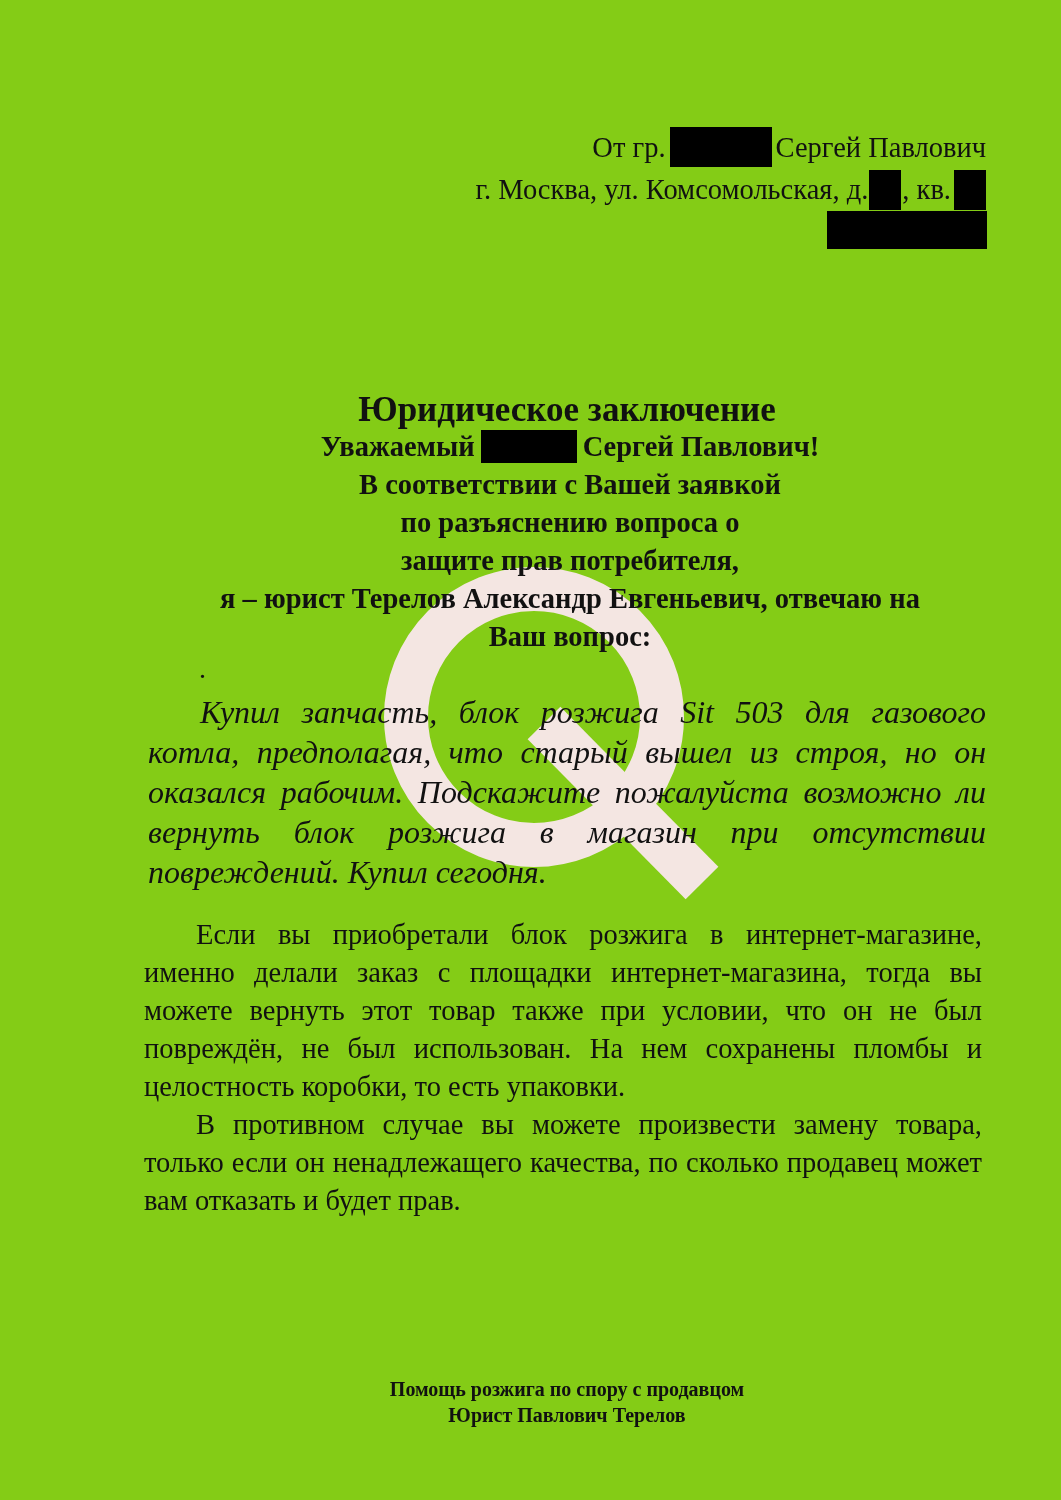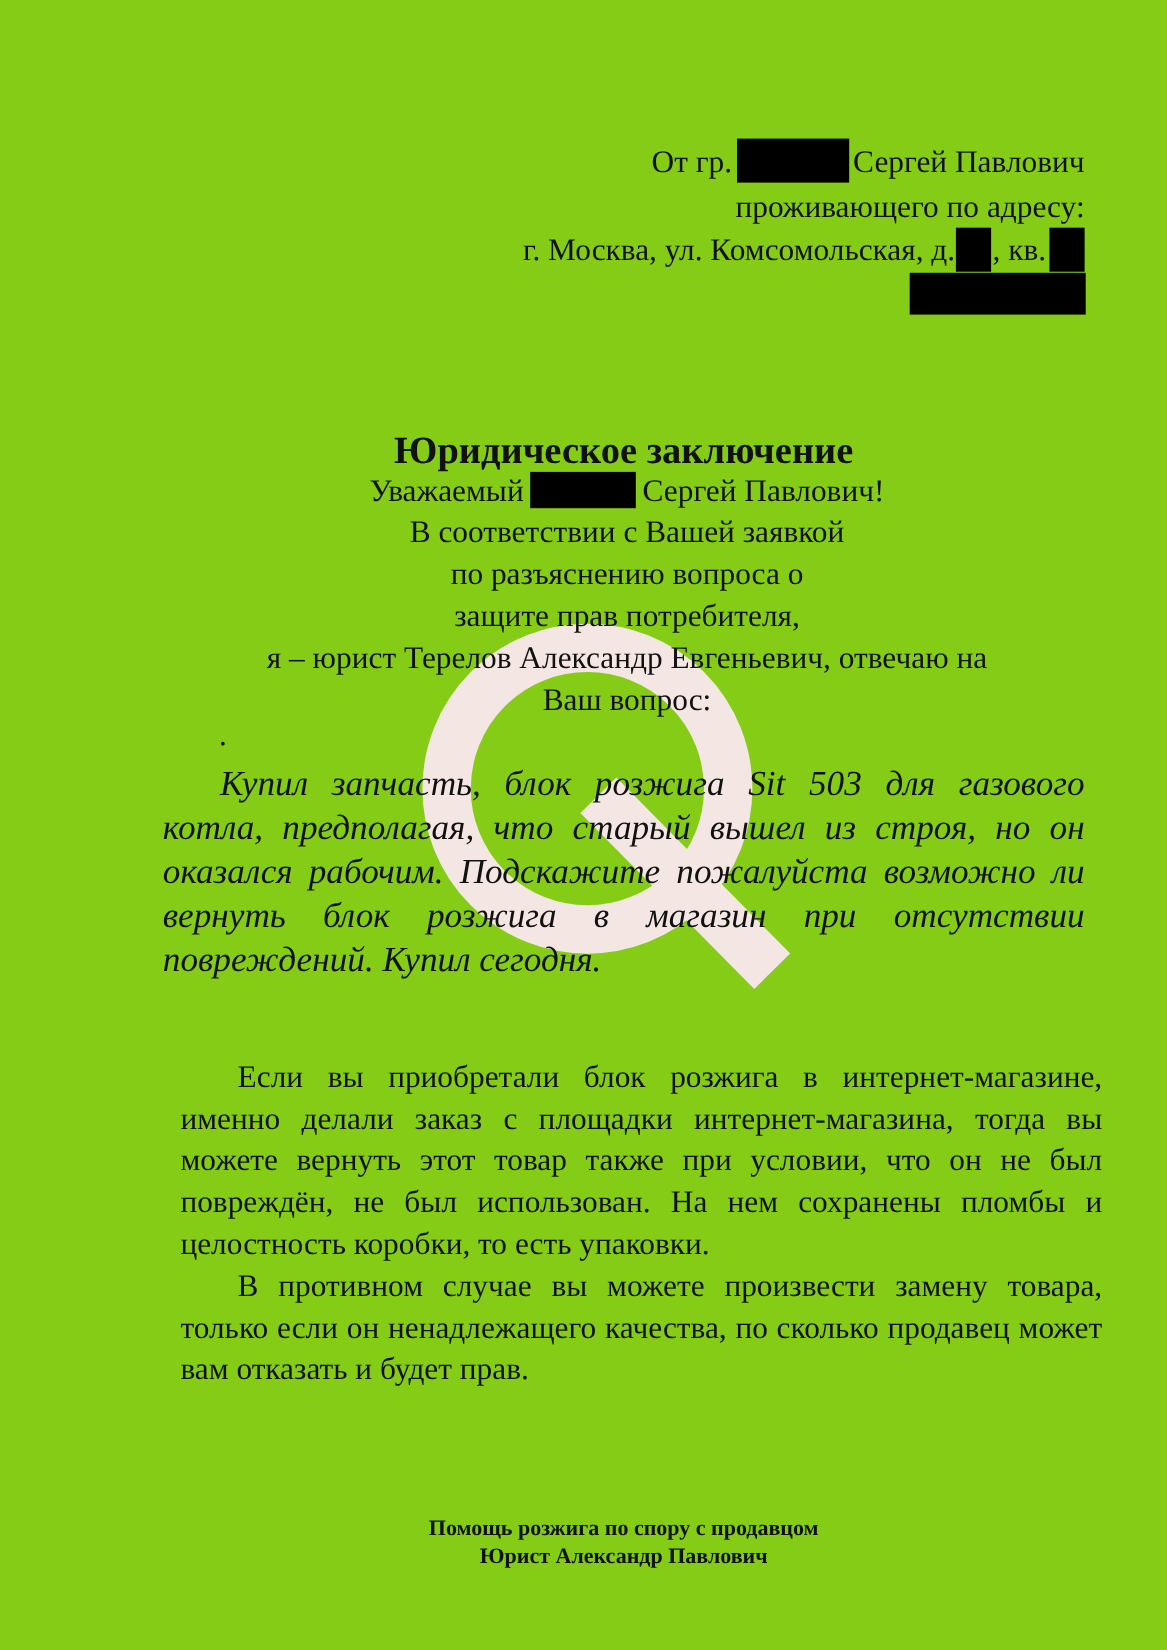--- a/index.html
+++ b/index.html
@@ -89,21 +89,21 @@
   
   .intro {
     position: absolute;
     left: 120px;
     top: 428px;
     width: 900px;
     text-align: center;
     font-size: 28.5px;
     line-height: 38px;
   }
-  .intro div { white-space: nowrap; }
+  .intro div { white-space: nowrap; font-weight: bold; }
 
   
   .stray-dot {
     position: absolute;
     left: 199px;
     top: 655px;
     font-size: 28px;
     line-height: 28px;
   }
 
@@ -117,27 +117,26 @@
     line-height: 40px;
     font-style: italic;
     text-align: justify;
     text-indent: 52px;
     hyphens: none;
   }
 
   
   .answer {
     position: absolute;
-    left: 164px;
+    left: 144px;
     top: 916px;
     width: 838px;
     font-size: 28.5px;
     line-height: 38px;
     text-align: justify;
-    margin-top: 45px;
   }
   .answer p {
     margin: 0;
     text-indent: 52px;
   }
 
   
   .footer {
     position: absolute;
     left: 148px;
@@ -164,21 +163,20 @@
       </g>
     </svg>
   </div>
 
   <div class="content">
 
     <div class="header-block">
       <div class="header-line">
         <span>От гр.</span><span class="redact r-name-top"></span><span>Сергей Павлович</span>
       </div>
-      <div class="header-line">проживающего по адресу:</div>
       <div class="header-line">
         <span>г. Москва, ул. Комсомольская, д.</span><span class="redact r-house"></span><span>, кв.</span><span class="redact r-flat"></span>
       </div>
       <div class="header-line phone-line">
         <span>тел: 8</span><span class="redact r-phone"></span>
       </div>
     </div>
 
     <div class="doc-title">Юридическое заключение</div>
 
@@ -197,17 +195,17 @@
 
     <div class="question">Купил запчасть, блок розжига Sit 503 для газового котла, предполагая, что старый вышел из строя, но он оказался рабочим. Подскажите пожалуйста возможно ли вернуть блок розжига в магазин при отсутствии повреждений. Купил сегодня.</div>
 
     <div class="answer">
       <p>Если вы приобретали блок розжига в интернет-магазине, именно делали заказ с площадки интернет-магазина, тогда вы можете вернуть этот товар также при условии, что он не был повреждён, не был использован. На нем сохранены пломбы и целостность коробки, то есть упаковки.</p>
       <p>В противном случае вы можете произвести замену товара, только если он ненадлежащего качества, по сколько продавец может вам отказать и будет прав.</p>
     </div>
 
     <div class="footer">
       <div>Помощь розжига по спору с продавцом</div>
-      <div>Юрист Александр Павлович</div>
+      <div>Юрист Павлович Терелов</div>
     </div>
 
   </div>
 </div>
 
 </body></html>

